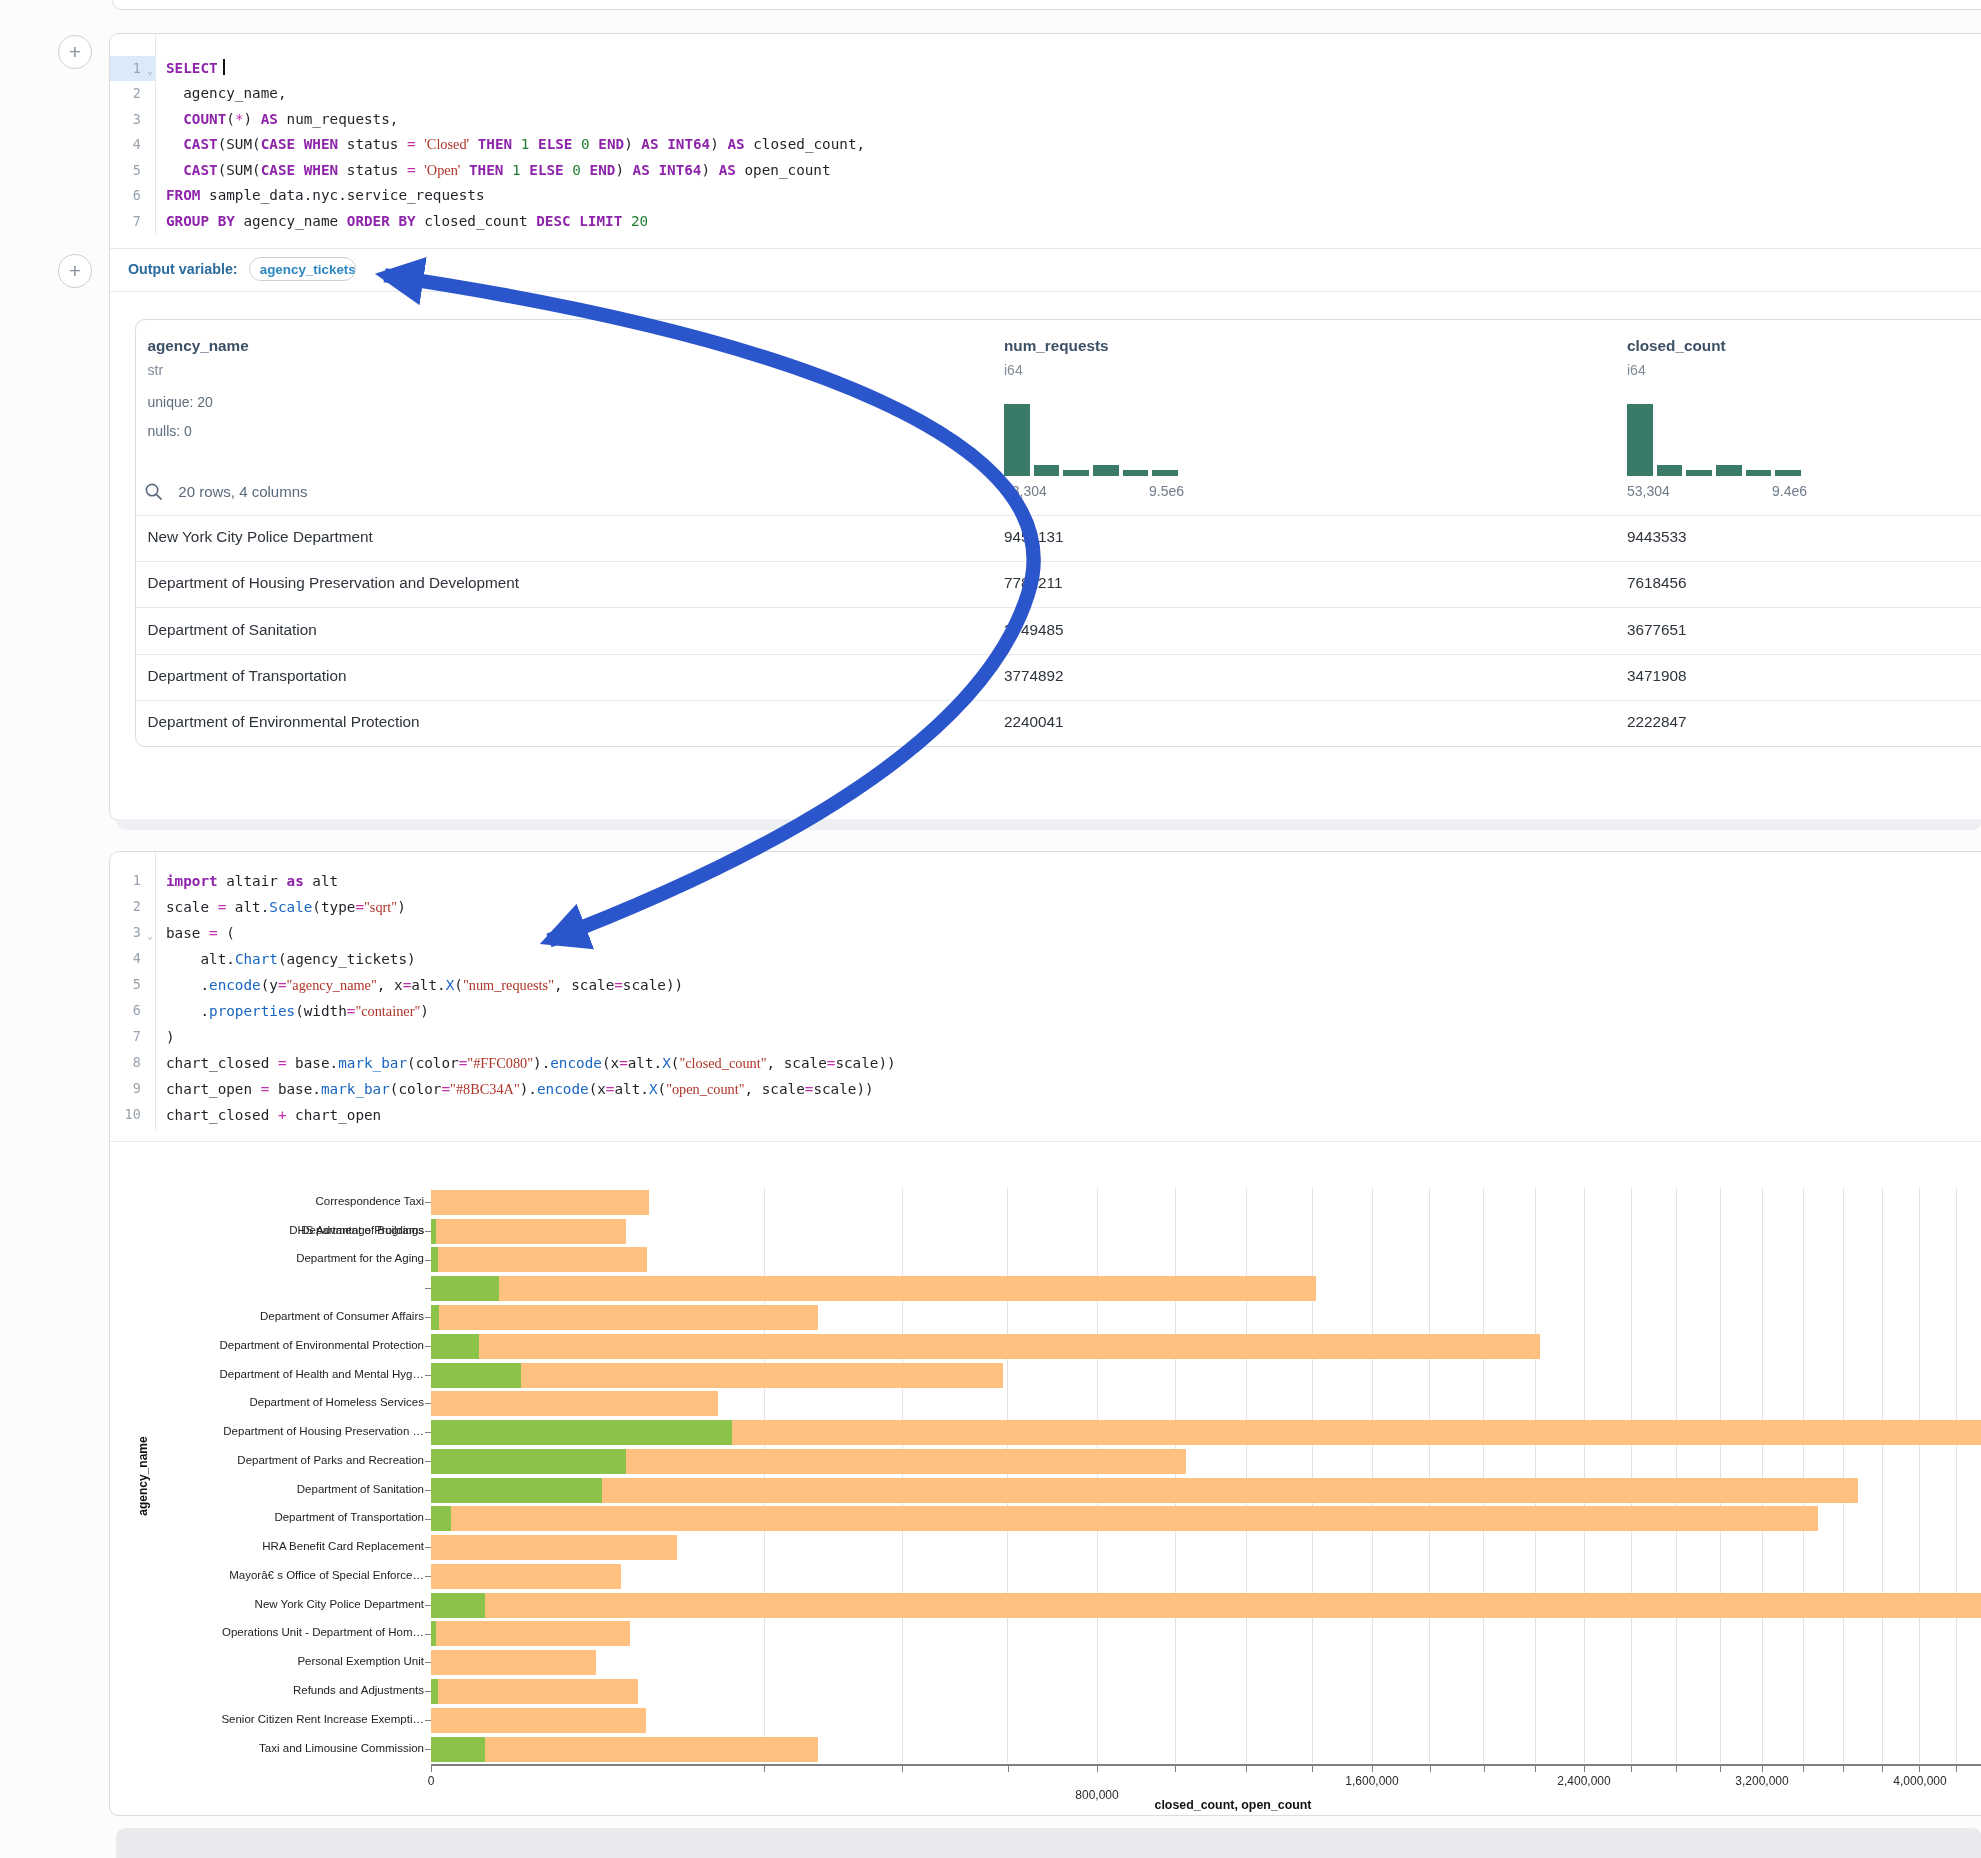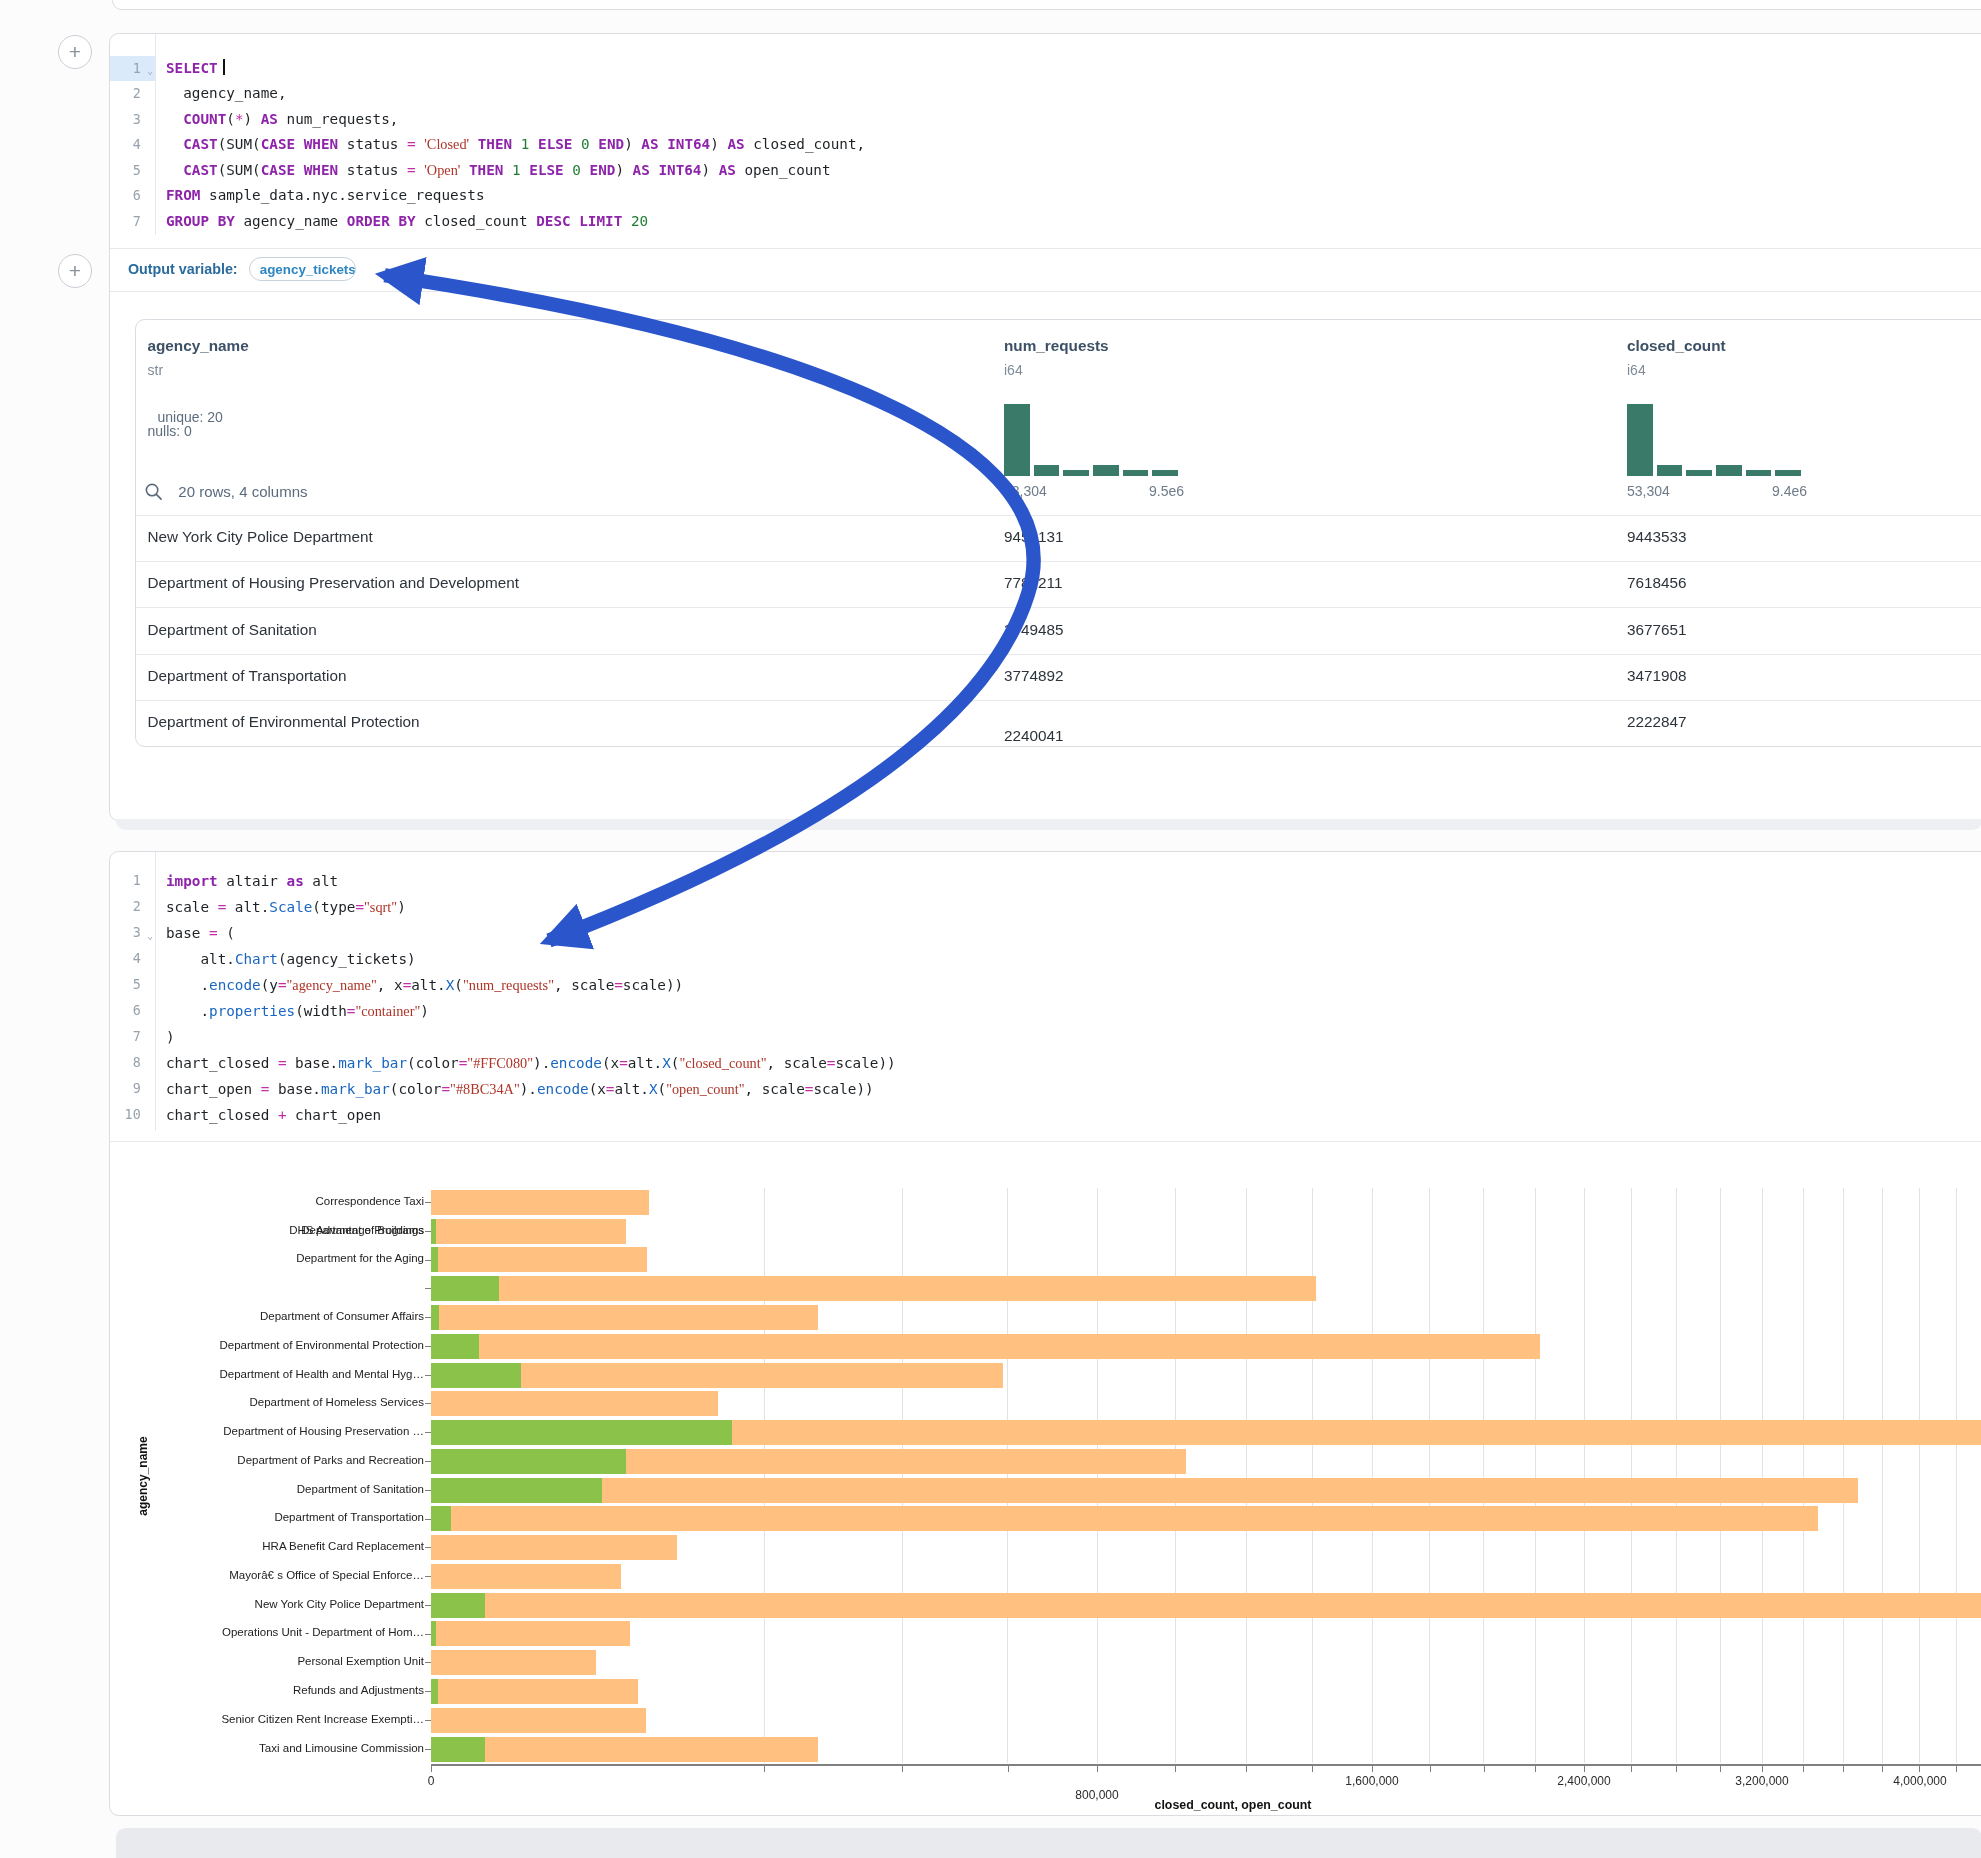--- a/index.html
+++ b/index.html
@@ -98,21 +98,21 @@
         <div class="cl" style="line-height: 25.5px; height: 25.5px;"><span class="t-kw">GROUP BY</span><span class="t-pl"> agency_name </span><span class="t-kw">ORDER BY</span><span class="t-pl"> closed_count </span><span class="t-kw">DESC</span><span class="t-pl"> </span><span class="t-kw">LIMIT</span><span class="t-pl"> </span><span class="t-num">20</span></div>
       </div>
     <div class="divider" style="top:214px;"></div>
     <div class="output-row" style="top:214px;border-bottom:1px solid #e7eaed;">
       <span class="output-label">Output variable:</span>
       <span class="output-pill">agency_tickets</span>
     </div>
     <div class="table-card" id="tableCard" style="top:285px;height:428px;">
         <div class="col-name" style="left: 11.5px;">agency_name</div>
         <div class="col-dtype" style="left: 11.5px;">str</div>
-        <div class="col-stat" style="left: 11.5px; top: 89px; margin-left: 10px;">unique: 20</div>
+        <div class="col-stat" style="left: 11.5px; top: 74px;">unique: 20</div>
         <div class="col-stat" style="left: 11.5px; top: 103px;">nulls: 0</div>
         <div class="col-name" style="left: 868px;">num_requests</div>
         <div class="col-dtype" style="left: 868px;">i64</div>
         <div class="hist" style="left: 868px; width: 174px;">
           <div class="hbar" style="height: 72px; background: rgb(58, 122, 104);"></div>
           <div class="hbar" style="height: 11px; background: rgb(58, 122, 104);"></div>
           <div class="hbar" style="height: 5.5px; background: rgb(58, 122, 104);"></div>
           <div class="hbar" style="height: 11px; background: rgb(58, 122, 104);"></div>
           <div class="hbar" style="height: 5.5px; background: rgb(58, 122, 104);"></div>
           <div class="hbar" style="height: 5.5px; background: rgb(58, 122, 104);"></div>
@@ -147,21 +147,21 @@
           <div class="tcell" style="left: 868px;">3749485</div>
           <div class="tcell" style="left: 1491px;">3677651</div>
         </div>
         <div class="trow" style="top: 334px;">
           <div class="tcell" style="left: 11.5px;">Department of Transportation</div>
           <div class="tcell" style="left: 868px;">3774892</div>
           <div class="tcell" style="left: 1491px;">3471908</div>
         </div>
         <div class="trow" style="top: 380px;">
           <div class="tcell" style="left: 11.5px;">Department of Environmental Protection</div>
-          <div class="tcell" style="left: 868px; margin-top: 14px;">2240041</div>
+          <div class="tcell" style="left: 868px;">2240041</div>
           <div class="tcell" style="left: 1491px;">2222847</div>
         </div>
       </div>
     <div class="tfooter" style="left:34px;top:444px;">
       <svg width="19" height="19" viewBox="0 0 20 20">
         <circle cx="8.5" cy="8.5" r="6" fill="none" stroke="#5a6a7d" stroke-width="1.7"></circle>
         <line x1="13" y1="13" x2="18" y2="18" stroke="#5a6a7d" stroke-width="1.7" stroke-linecap="round"></line>
       </svg>
       <span>20 rows, 4 columns</span>
     </div>

